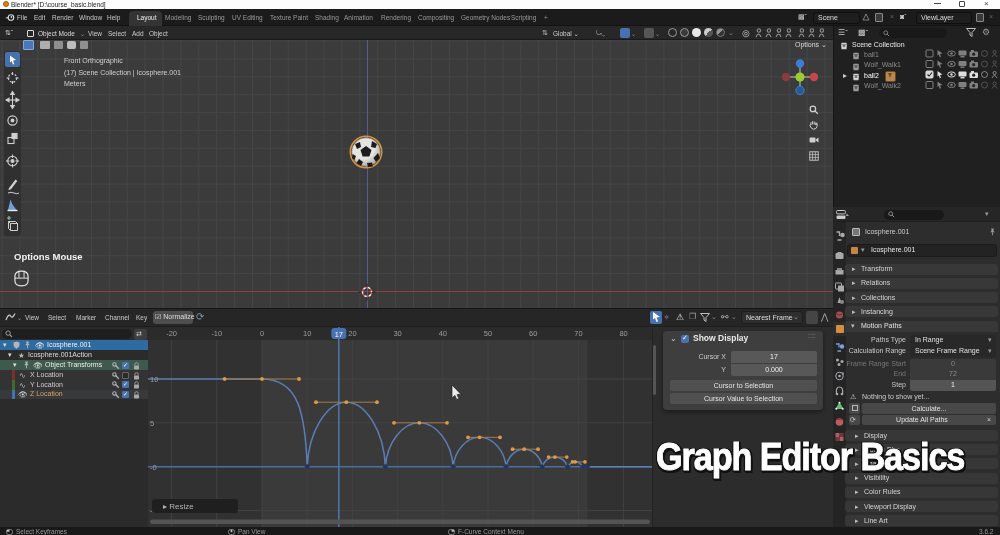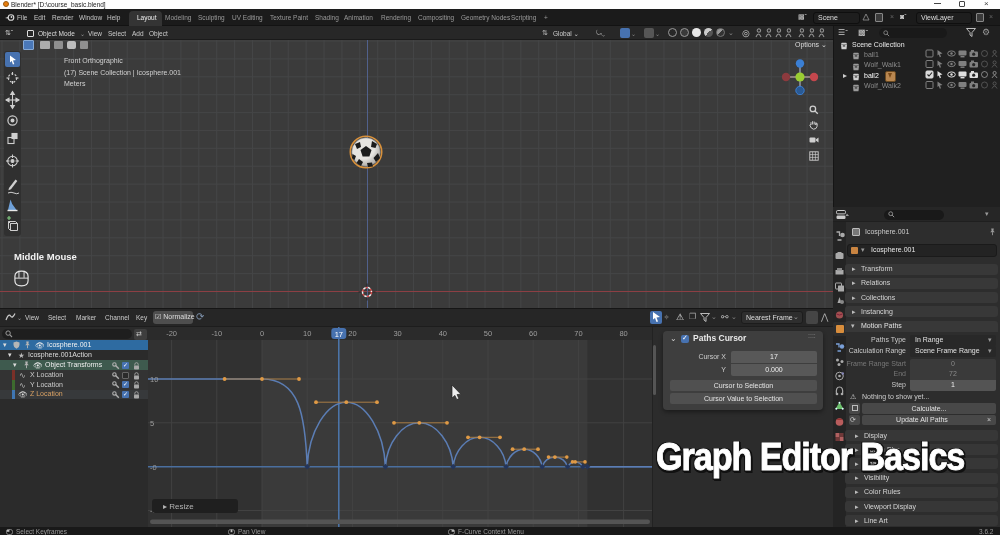--- a/index.html
+++ b/index.html
@@ -180,21 +180,21 @@
       <line x1="2.5" y1="158.5" x2="12.5" y2="158.5" stroke="#e8e8e8" stroke-width="1.4"></line>
     </g>
 
     <g stroke="#cfcfcf" fill="none" stroke-width="1">
       <path d="M3.5 169.5 L10.5 169.5 L12.5 171.5 L12.5 178.5 L5.5 178.5 L3.5 176.5 Z"></path>
       <path d="M3.5 169.5 L5.5 171.5 L12.5 171.5 M5.5 171.5 L5.5 178.5"></path>
       <path d="M2 166 h4 M4 164 v4" stroke="#7fc97f" stroke-width="1.2"></path>
     </g>
   </svg>
 
-  <div class="txt" style="left:14px;top:211px;font-size:9.5px;font-weight:bold;color:#f2f2f2;">Middle Mouse</div>
+  <div class="txt" style="left:14px;top:211px;font-size:9.5px;font-weight:bold;color:#f2f2f2;">Options Mouse</div>
   <svg class="abs" style="left:12px;top:227px;" width="19" height="23" viewBox="0 0 26 26">
     <path d="M4 10 Q4 3 13 3 Q22 3 22 10 V16 Q22 23 13 23 Q4 23 4 16 Z" fill="none" stroke="#e8e8e8" stroke-width="1.6"></path>
     <line x1="9.5" y1="3.5" x2="9.5" y2="12" stroke="#e8e8e8" stroke-width="1.3"></line>
     <line x1="16.5" y1="3.5" x2="16.5" y2="12" stroke="#e8e8e8" stroke-width="1.3"></line>
     <line x1="4" y1="12.5" x2="22" y2="12.5" stroke="#e8e8e8" stroke-width="1.3"></line>
   </svg>
 
   <div class="txt" style="left:795px;top:1px;font-size:7px;color:#ddd;">Options ⌄</div>
 
   <svg class="abs" style="left:782px;top:19px;" width="36" height="36" viewBox="0 0 36 36">
@@ -491,21 +491,21 @@
 </svg>
 </div>
 
 <div class="abs" style="left:652px;top:327px;width:181px;height:200px;background:#2c2c2c;border-left:1px solid #222;"></div>
 <div class="abs" style="left:653px;top:345px;width:3px;height:50px;background:#555;border-radius:2px;"></div>
 <div id="showcursor">
   <div class="abs" style="left:663px;top:331px;width:160px;height:79px;background:#3e3e3e;border-radius:4px;box-shadow:0 2px 4px rgba(0,0,0,.4);"></div>
   <div class="txt" style="left:670px;top:334px;font-size:8px;color:#ccc;">⌄</div>
   <div class="abs" style="left:681px;top:334.5px;width:8px;height:8px;background:#4772b0;border-radius:2px;"></div>
   <div class="txt" style="left:682px;top:333.5px;font-size:7px;color:#fff;">✓</div>
-  <div class="txt" style="left:693px;top:333px;font-size:8.5px;font-weight:bold;color:#e8e8e8;">Paths Cursor</div>
+  <div class="txt" style="left:693px;top:333px;font-size:8.5px;font-weight:bold;color:#e8e8e8;">Show Display</div>
   <div class="txt" style="left:808px;top:332px;font-size:7px;color:#888;">::::</div>
   <div class="abs" style="left:731px;top:351px;width:86px;height:11.5px;background:#585858;border-radius:2px 2px 0 0;"></div>
   <div class="txt" style="left:731px;top:353px;width:86px;text-align:center;font-size:7px;color:#f0f0f0;">17</div>
   <div class="txt" style="left:693px;top:353px;width:33px;text-align:right;font-size:7px;color:#ccc;">Cursor X</div>
   <div class="abs" style="left:731px;top:363px;width:86px;height:11.5px;background:#585858;border-radius:0 0 2px 2px;margin-top:1px;"></div>
   <div class="txt" style="left:693px;top:365.5px;width:33px;text-align:right;font-size:7px;color:#ccc;">Y</div>
   <div class="txt" style="left:731px;top:365.5px;width:86px;text-align:center;font-size:7px;color:#f0f0f0;">0.000</div>
   <div class="abs" style="left:670px;top:380px;width:147px;height:10.5px;background:#505050;border-radius:2px;"></div>
   <div class="txt" style="left:670px;top:381.5px;width:147px;text-align:center;font-size:7px;color:#e5e5e5;">Cursor to Selection</div>
   <div class="abs" style="left:670px;top:393px;width:147px;height:10.5px;background:#505050;border-radius:2px;"></div>

